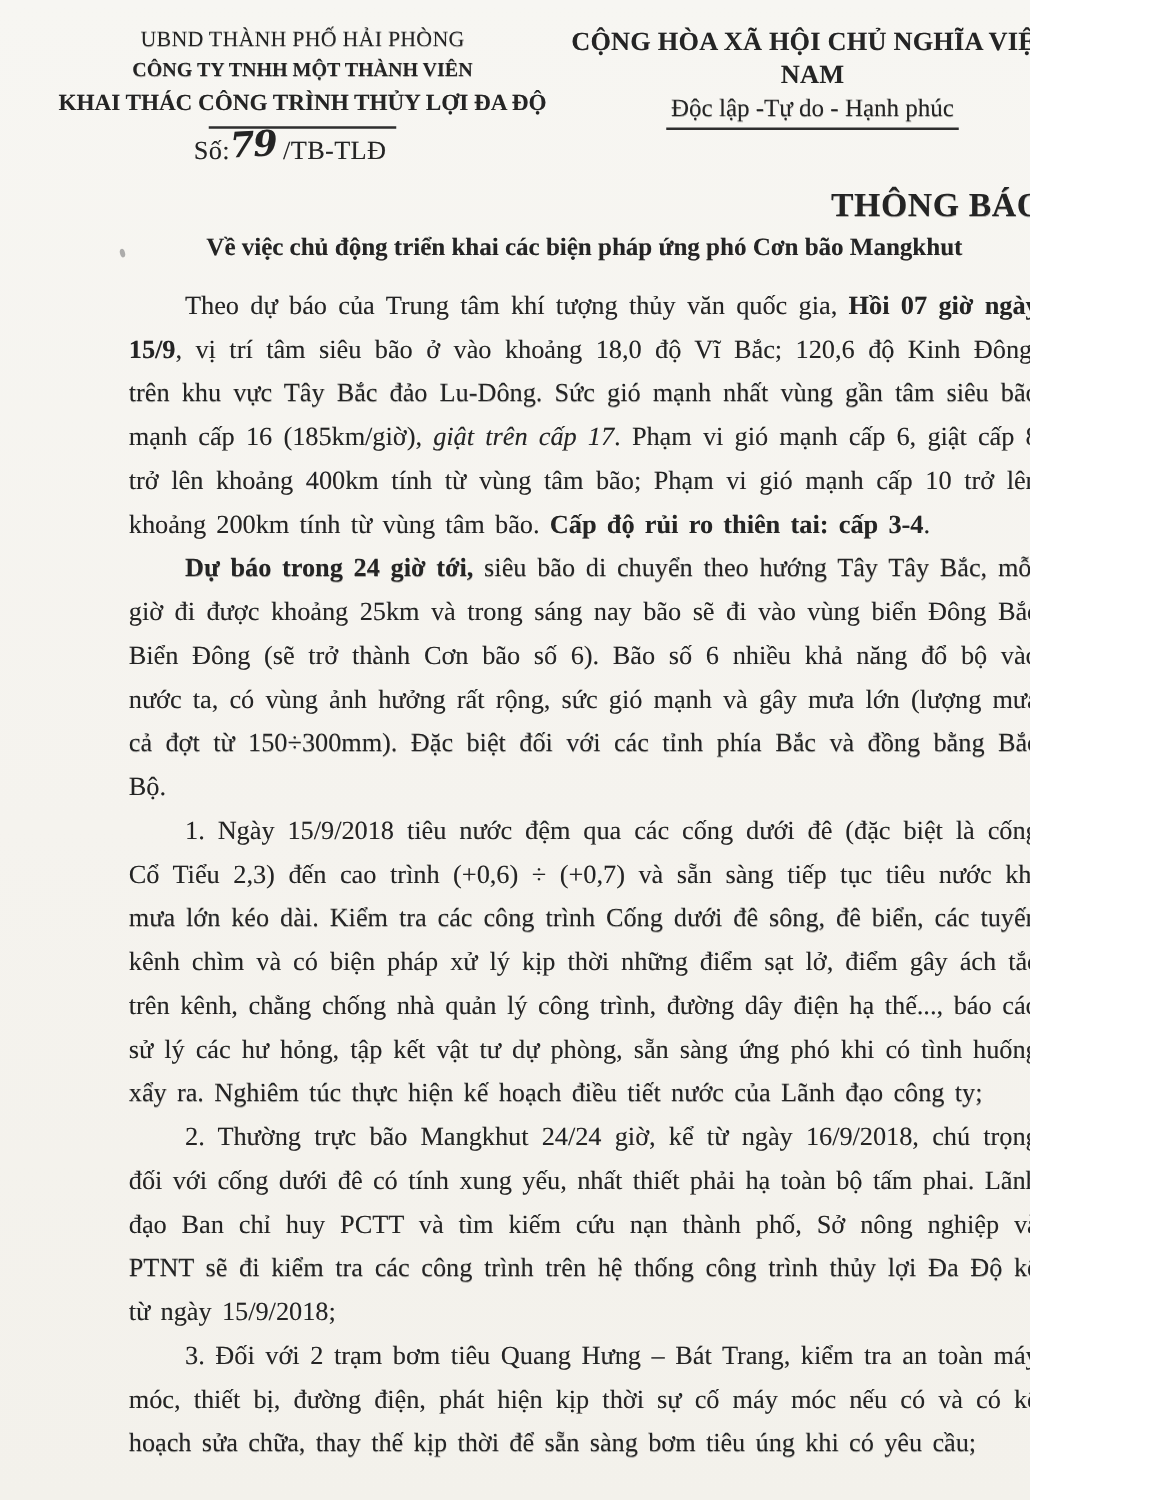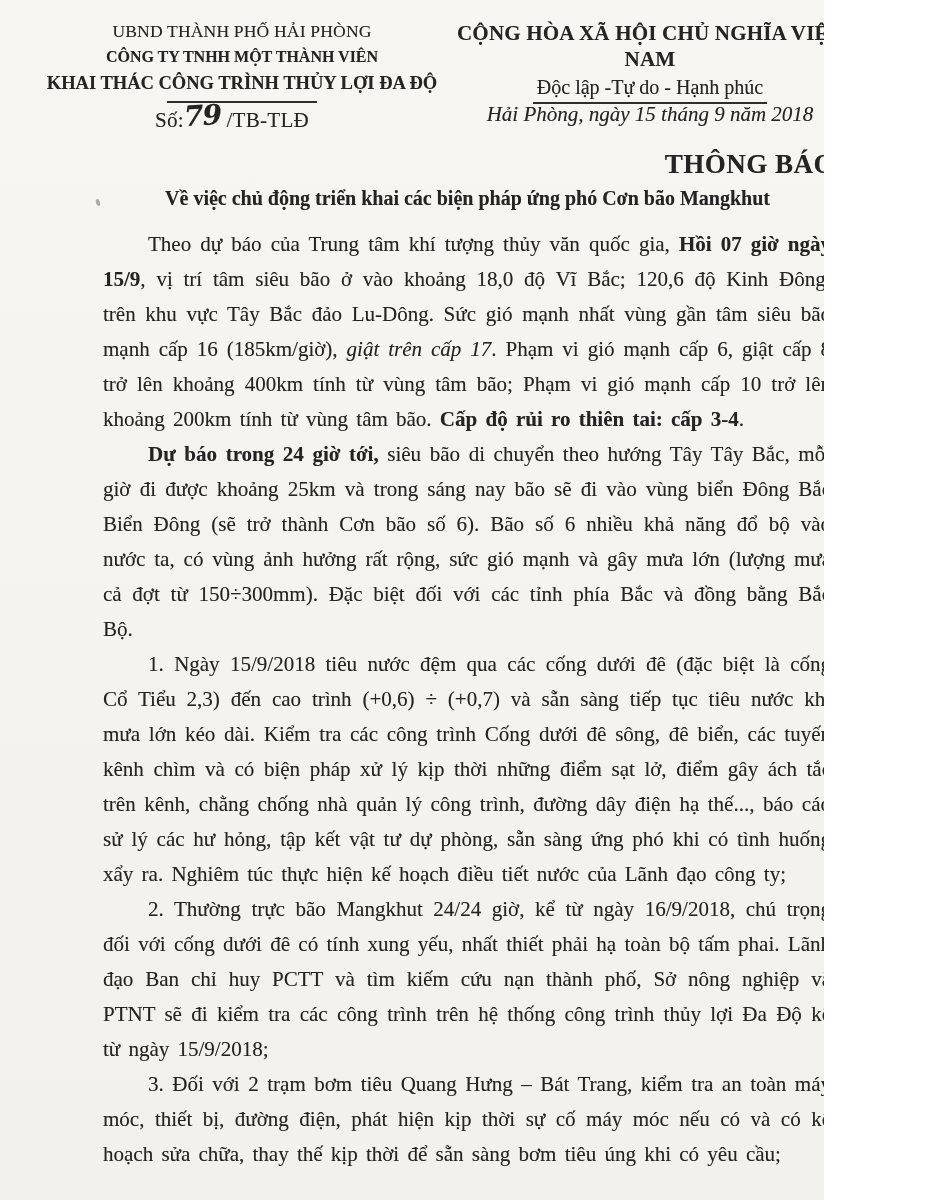--- a/index.html
+++ b/index.html
@@ -103,21 +103,20 @@
 
   <div class="doc-number soft">
     <span>Số:</span><span class="handwritten">79</span><span> /TB-TLĐ</span>
   </div>
 
   <div class="nat-block soft">
     <div class="nat-line1">CỘNG HÒA XÃ HỘI CHỦ NGHĨA VIỆT NAM</div>
     <div><span class="nat-line2">Độc lập -Tự do - Hạnh phúc</span></div>
   </div>
 
-  <div class="dateline soft">Hải Phòng, ngày 15 tháng 9 năm 2018</div>
 
   <div class="doc-title soft">THÔNG BÁO</div>
   <div class="doc-subtitle soft">Về việc chủ động triển khai các biện pháp ứng phó Cơn bão Mangkhut</div>
 
   <div class="body-text soft">
     <p><span>Theo dự báo của Trung tâm khí tượng thủy văn quốc gia, </span><span class="b">Hồi 07 giờ ngày 15/9</span><span>, vị trí tâm siêu bão ở vào khoảng 18,0 độ Vĩ Bắc; 120,6 độ Kinh Đông, trên khu vực Tây Bắc đảo Lu-Dông. Sức gió mạnh nhất vùng gần tâm siêu bão mạnh cấp 16 (185km/giờ), </span><span class="i">giật trên cấp 17</span><span>. Phạm vi gió mạnh cấp 6, giật cấp 8 trở lên khoảng 400km tính từ vùng tâm bão; Phạm vi gió mạnh cấp 10 trở lên khoảng 200km tính từ vùng tâm bão. </span><span class="b">Cấp độ rủi ro thiên tai: cấp 3-4</span><span>.</span></p>
     <p><span class="b">Dự báo trong 24 giờ tới,</span><span> siêu bão di chuyển theo hướng Tây Tây Bắc, mỗi giờ đi được khoảng 25km và trong sáng nay bão sẽ đi vào vùng biển Đông Bắc Biển Đông (sẽ trở thành Cơn bão số 6). Bão số 6 nhiều khả năng đổ bộ vào nước ta, có vùng ảnh hưởng rất rộng, sức gió mạnh và gây mưa lớn (lượng mưa cả đợt từ 150÷300mm). Đặc biệt đối với các tỉnh phía Bắc và đồng bằng Bắc Bộ.</span></p>
     <p><span>1. Ngày 15/9/2018 tiêu nước đệm qua các cống dưới đê (đặc biệt là cống Cổ Tiểu 2,3) đến cao trình (+0,6) ÷ (+0,7) và sẵn sàng tiếp tục tiêu nước khi mưa lớn kéo dài. Kiểm tra các công trình Cống dưới đê sông, đê biển, các tuyến kênh chìm và có biện pháp xử lý kịp thời những điểm sạt lở, điểm gây ách tắc trên kênh, chằng chống nhà quản lý công trình, đường dây điện hạ thế..., báo cáo sử lý các hư hỏng, tập kết vật tư dự phòng, sẵn sàng ứng phó khi có tình huống xẩy ra. Nghiêm túc thực hiện kế hoạch điều tiết nước của Lãnh đạo công ty;</span></p>
     <p><span>2. Thường trực bão Mangkhut 24/24 giờ, kể từ ngày 16/9/2018, chú trọng đối với cống dưới đê có tính xung yếu, nhất thiết phải hạ toàn bộ tấm phai. Lãnh đạo Ban chỉ huy PCTT và tìm kiếm cứu nạn thành phố, Sở nông nghiệp và PTNT sẽ đi kiểm tra các công trình trên hệ thống công trình thủy lợi Đa Độ kể từ ngày 15/9/2018;</span></p>
     <p><span>3. Đối với 2 trạm bơm tiêu Quang Hưng – Bát Trang, kiểm tra an toàn máy móc, thiết bị, đường điện, phát hiện kịp thời sự cố máy móc nếu có và có kế hoạch sửa chữa, thay thế kịp thời để sẵn sàng bơm tiêu úng khi có yêu cầu;</span></p>

